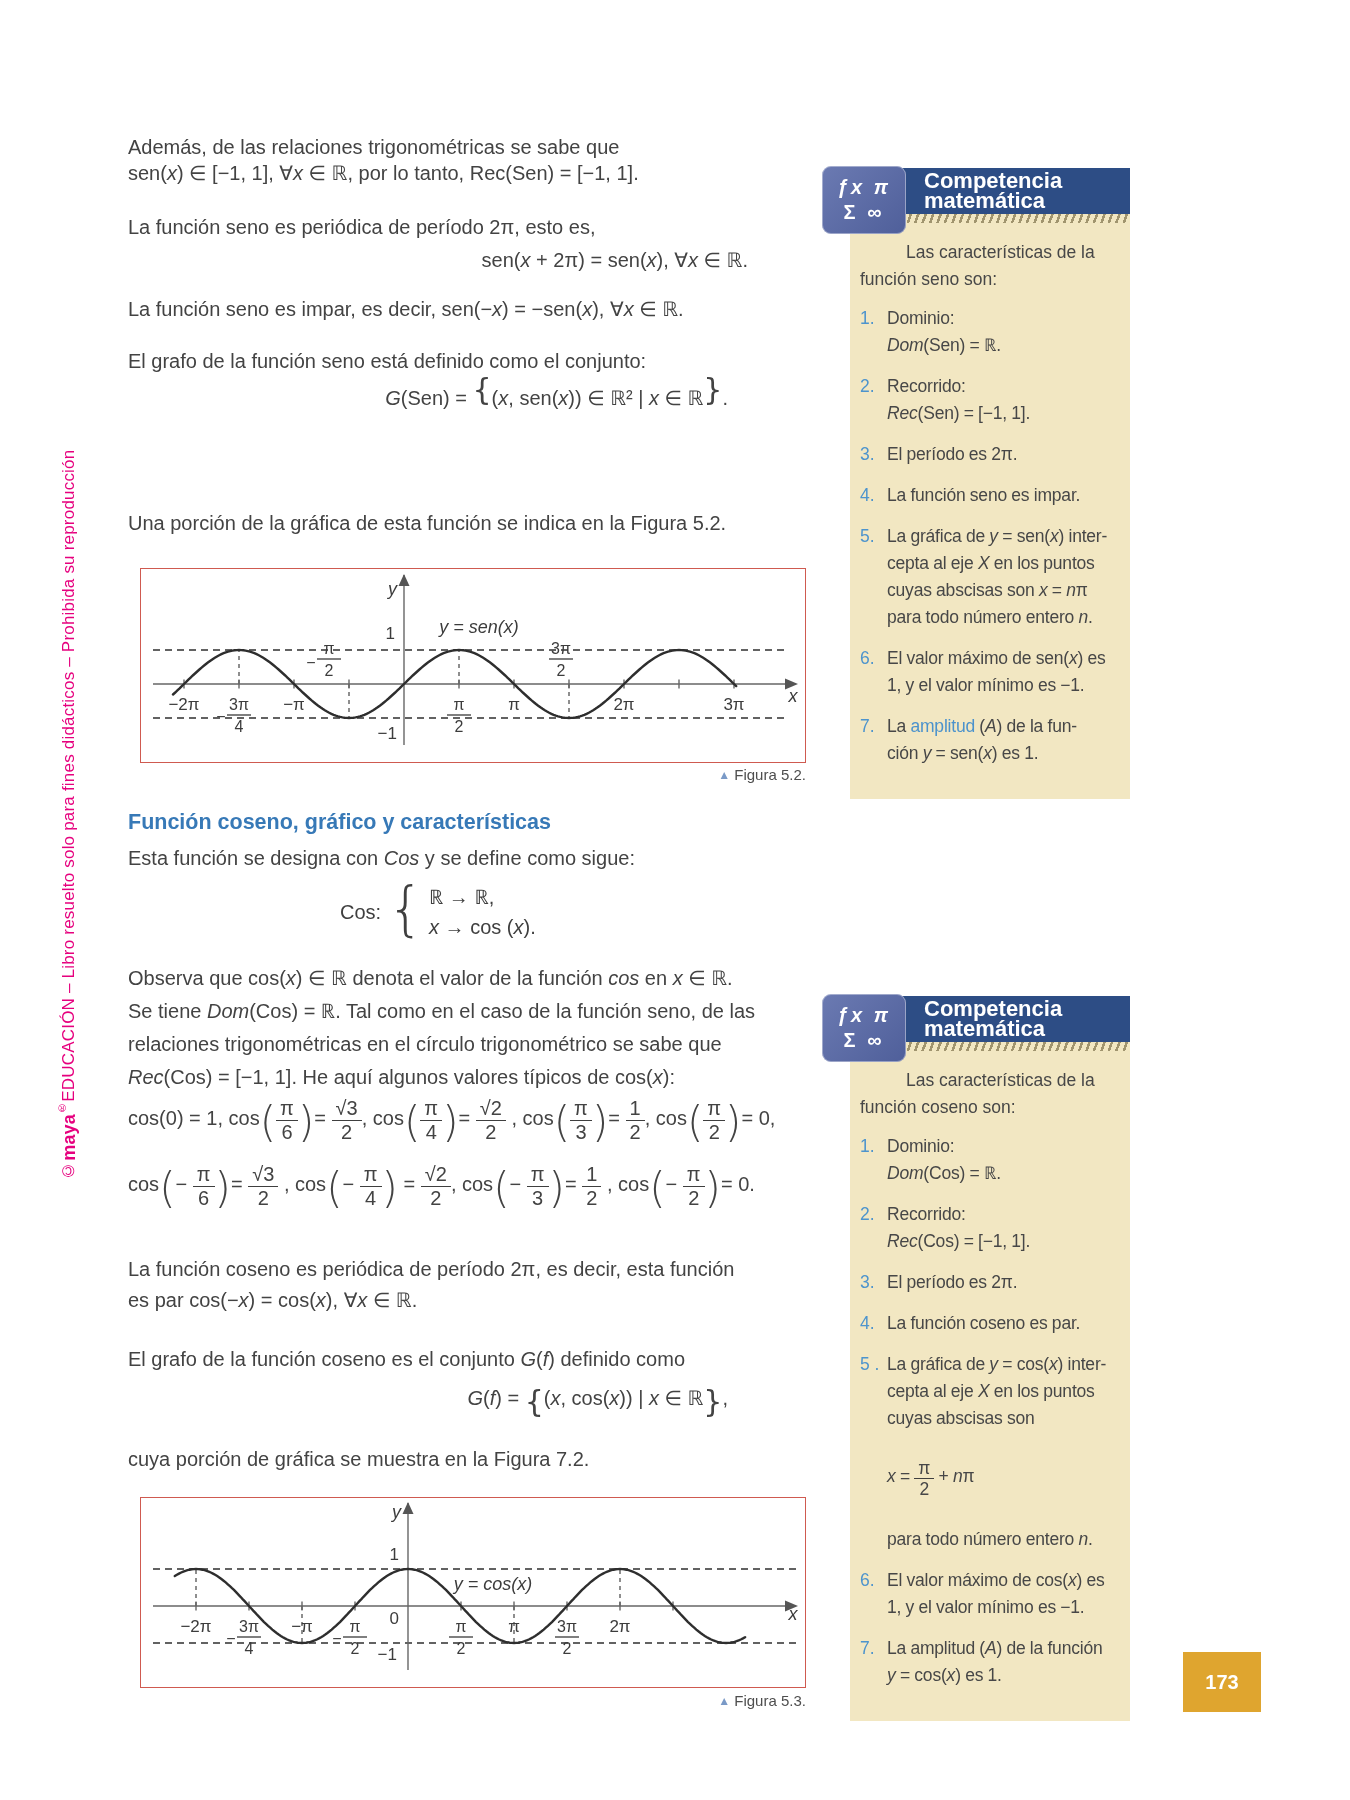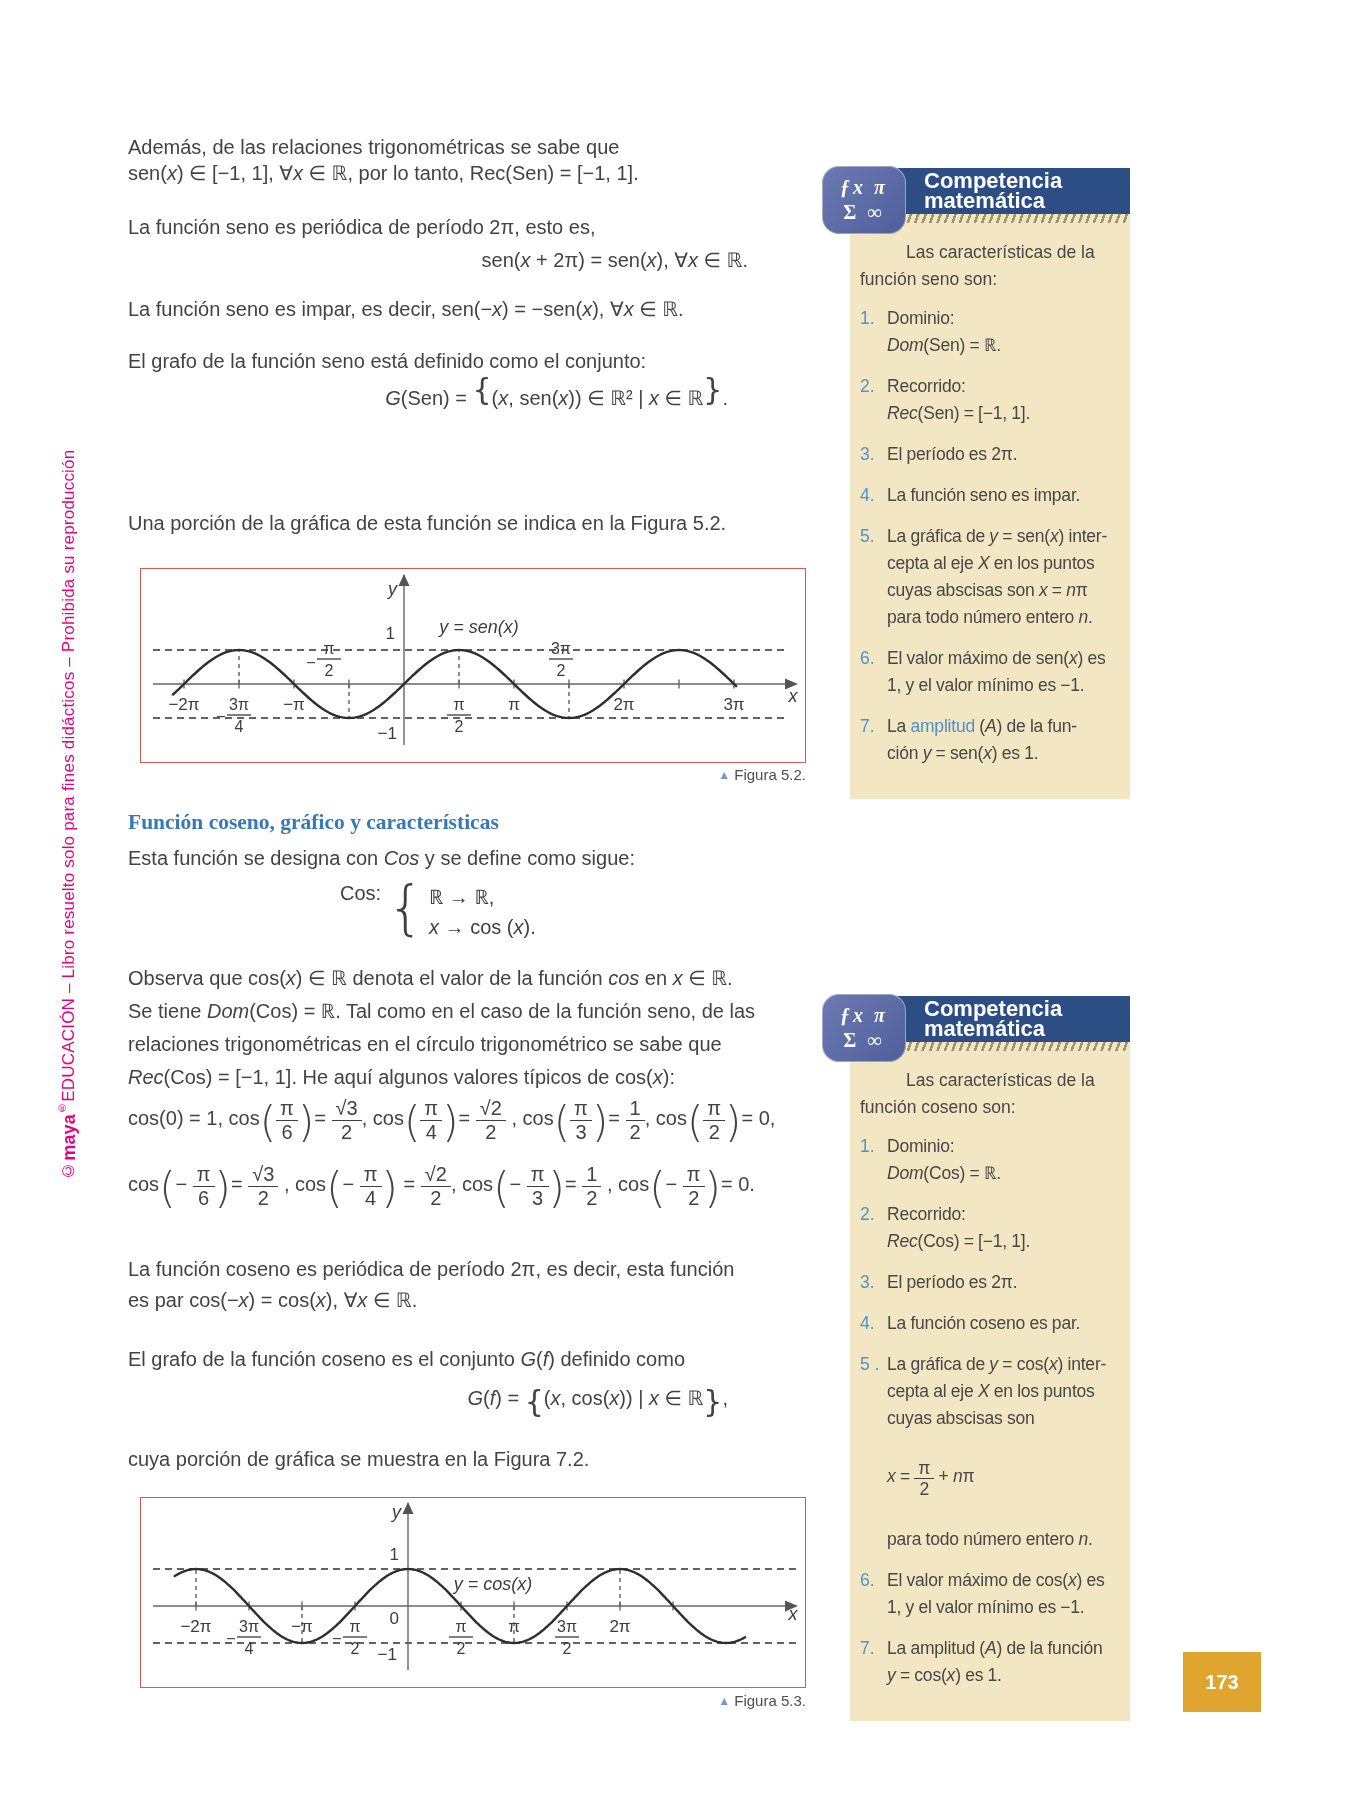--- a/index.html
+++ b/index.html
@@ -14,39 +14,39 @@
   .hl{color:#4b92cc;}
   sup{font-size:0.62em;}
   i{font-style:italic;}
   .bbu{font-size:30px;vertical-align:5px;line-height:0;font-family:"DejaVu Sans",sans-serif;}
   .bbn{font-size:30px;vertical-align:-7px;line-height:0;font-family:"DejaVu Sans",sans-serif;}
   .bp{font-size:42px;font-weight:300;vertical-align:-12px;line-height:0;font-family:"DejaVu Sans",sans-serif;}
   .ifrac{display:inline-block;vertical-align:-14px;text-align:center;line-height:1.05;}
   .ifrac .fn{display:block;border-bottom:1.6px solid #3f3f3f;padding:0 4px 1px;}
   .ifrac .fd{display:block;padding-top:1px;}
   .cosrow{font-size:20px;white-space:nowrap;color:#434343;}
-  .heading{font-size:21.5px;color:#3779b7;margin:0;font-weight:bold;font-family:Liberation Serif, serif;}
+  .heading{font-size:21.5px;color:#3779b7;margin:0;font-weight:bold;}
   .figbox{border:1.6px solid #cf5a50;box-sizing:border-box;background:#fff;}
   .figbox svg{display:block;}
   .figcap{font-size:15px;color:#4e4e4e;text-align:right;}
   .figcap .tri{color:#7a9ac7;font-size:12px;vertical-align:1px;}
-  .cosdef{display:flex;align-items:flex-start;font-size:20px;}
+  .cosdef{display:flex;align-items:center;font-size:20px;}
   .cosdef .cd-label{margin-left:212px;}
   .cosdef .brace{font-size:58px;font-weight:300;font-family:"DejaVu Sans",sans-serif;line-height:52px;margin:0 5px 6px 6px;}
   .cosdef .stack span{display:block;line-height:30px;}
   .sidebar-bar{background:#2d4d85;box-sizing:border-box;padding:3px 0 0 74px;}
   .bar-line{font-size:22px;font-weight:bold;line-height:20px;color:#ffffff;}
   .hatch{background:repeating-linear-gradient(110deg,#a0946e 0 2.5px,#f2e7c2 2.5px 7px);}
   .sb-body{background:#f2e7c2;font-size:17.5px;line-height:27px;color:#474747;padding:16px 10px 18px 10px;box-sizing:border-box;}
   .sb-intro{text-indent:46px;margin:0 0 12px 0;}
   .sb-item{display:flex;margin-bottom:14px;}
   .sb-num{color:#4d94cd;width:27px;flex:0 0 27px;}
   .sb-txt{letter-spacing:-0.2px;word-spacing:-0.3px;}
   .sb-txt .ifrac{vertical-align:-13px;}
-  .badge{width:84px;height:68px;border-radius:17px;background:linear-gradient(135deg,#6b7ab2,#4f5f9a);display:flex;flex-direction:column;align-items:center;justify-content:center;color:#fff;font-weight:bold;box-shadow:0 0 0 1px rgba(255,255,255,0.4) inset;font-family:Liberation Serif, serif;}
+  .badge{width:84px;height:68px;border-radius:9px;background:linear-gradient(135deg,#6b7ab2,#4f5f9a);display:flex;flex-direction:column;align-items:center;justify-content:center;color:#fff;font-weight:bold;box-shadow:0 0 0 1px rgba(255,255,255,0.4) inset;}
   .badge .r1{font-size:20px;font-style:italic;letter-spacing:3px;line-height:25px;}
   .badge .r2{font-size:20px;letter-spacing:3px;line-height:25px;}
   .watermark{writing-mode:vertical-rl;transform:rotate(180deg);font-size:17px;color:#e6007e;white-space:nowrap;letter-spacing:0.2px;}
   .watermark b{font-size:18px;}
   .pagenum{width:78px;height:60px;background:#dfa52f;color:#ffffff;font-size:20px;font-weight:bold;display:flex;align-items:center;justify-content:center;}
   svg text{fill:#3c3c3c;font-family:"Liberation Sans",sans-serif;}
   svg .tlab{font-size:17px;}
   svg .flab{font-size:16px;}
   svg .alab{font-size:18px;font-style:italic;}
   svg .clab{font-size:18px;font-style:italic;}

